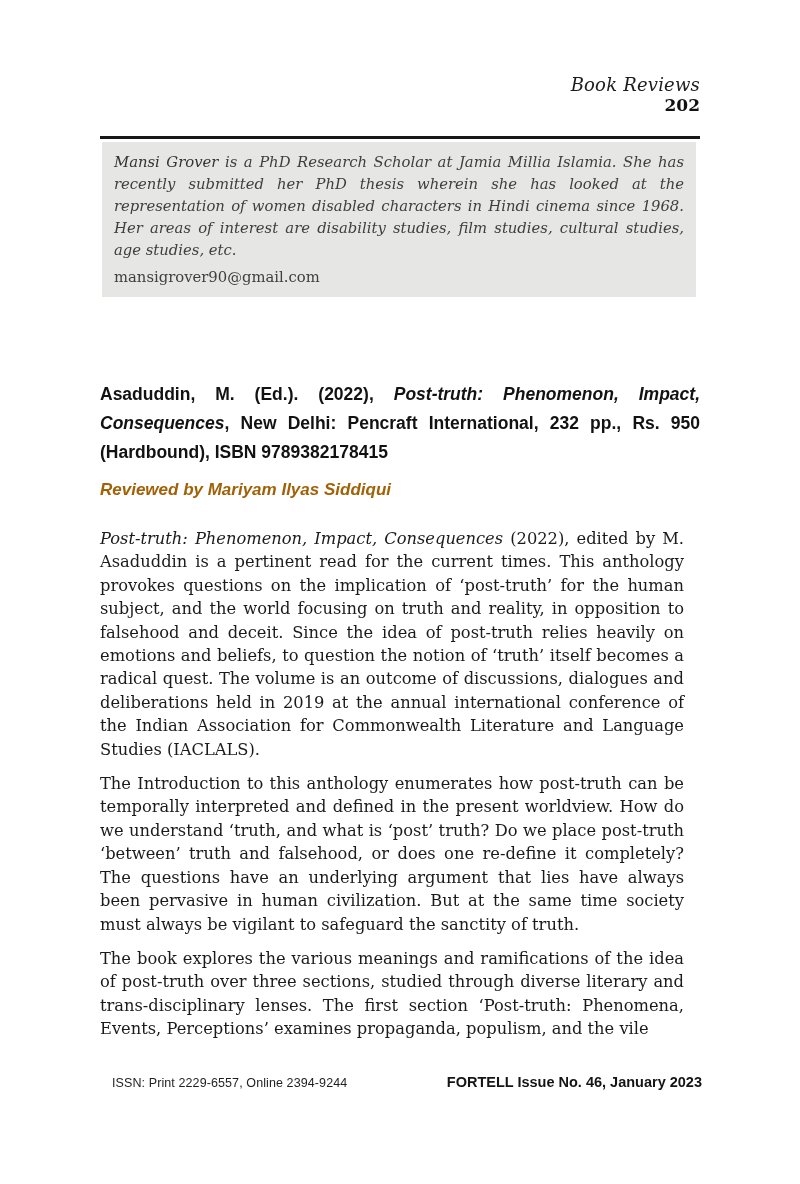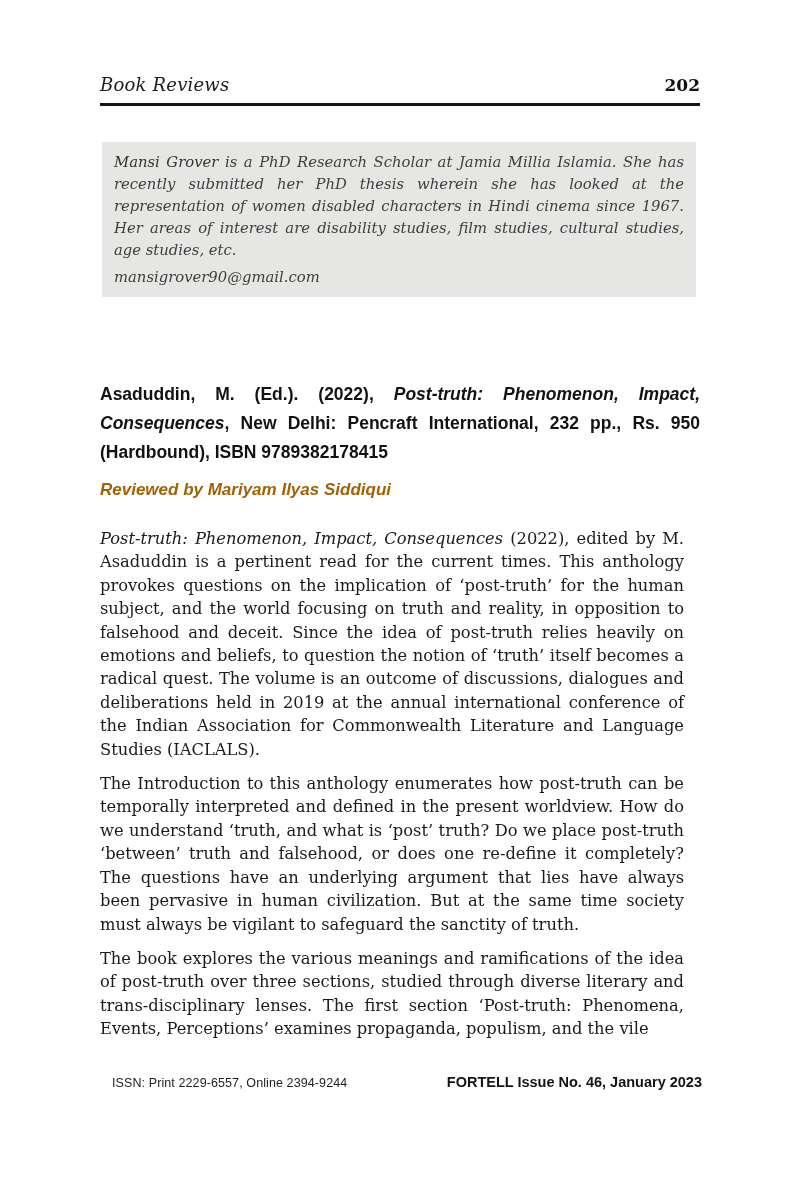--- a/index.html
+++ b/index.html
@@ -9,21 +9,22 @@
     background:#ffffff;
     overflow:hidden;
     color:#1b1b1b;
   }
 
   
   .header {
     position:absolute; left:100px; right:100px; top:74px;
     display:flex; justify-content:space-between; align-items:flex-end;
     border-bottom:3px solid #171717;
-    padding-bottom:8px;
+    padding-bottom:21px;
+    flex-direction:column;
   }
   .running-title {
     font-family:"DejaVu Serif", serif;
     font-style:italic;
     font-size:18px;
     color:#1d1d1d;
     letter-spacing:0.2px;
   }
   .page-number {
     font-family:"DejaVu Serif", serif;
@@ -45,21 +46,20 @@
     font-style:italic;
     font-size:14.8px;
     line-height:22px;
     color:#3e3e3e;
     text-align:justify;
   }
   .bio-name { font-weight:normal; color:#333333; }
   .bio-email {
     margin:7px 0 0 0;
     font-family:"DejaVu Serif", serif;
-    font-style:italic;
     font-size:14.8px;
     color:#3e3e3e;
   }
 
   
   .citation {
     position:absolute; left:100px; top:380px;
     width:600px;
     font-family:"Liberation Sans", sans-serif;
     font-weight:bold;
@@ -105,21 +105,21 @@
 <body>
 
 <div class="page">
 
   <div class="header">
     <span class="running-title">Book Reviews</span>
     <span class="page-number">202</span>
   </div>
 
   <div class="bio-box" style="background: rgb(230, 230, 228);">
-    <p class="bio-text"><span class="bio-name">Mansi Grover</span><span> is a PhD Research Scholar at Jamia Millia Islamia. She has recently submitted her PhD thesis wherein she has looked at the representation of women disabled characters in Hindi cinema since 1967. Her areas of interest are disability studies, film studies, cultural studies, age studies, etc.</span></p>
+    <p class="bio-text"><span class="bio-name">Mansi Grover</span><span> is a PhD Research Scholar at Jamia Millia Islamia. She has recently submitted her PhD thesis wherein she has looked at the representation of women disabled characters in Hindi cinema since 1968. Her areas of interest are disability studies, film studies, cultural studies, age studies, etc.</span></p>
     <p class="bio-email">mansigrover90@gmail.com</p>
   </div>
 
   <div class="citation"><span>Asaduddin, M. (Ed.). (2022), </span><span class="book-title">Post-truth: Phenomenon, Impact, Consequences</span><span>, New Delhi: Pencraft International, 232 pp., Rs. 950 (Hardbound), ISBN 9789382178415</span></div>
 
   <div class="reviewer">Reviewed by Mariyam Ilyas Siddiqui</div>
 
   <div class="review-body">
     <p><span class="lead-italic">Post-truth: Phenomenon, Impact, Consequences</span><span> (2022), edited by M. Asaduddin is a pertinent read for the current times. This anthology provokes questions on the implication of ‘post-truth’ for the human subject, and the world focusing on truth and reality, in opposition to falsehood and deceit. Since the idea of post-truth relies heavily on emotions and beliefs, to question the notion of ‘truth’ itself becomes a radical quest. The volume is an outcome of discussions, dialogues and deliberations held in 2019 at the annual international conference of the Indian Association for Commonwealth Literature and Language Studies (IACLALS).</span></p>
     <p><span>The Introduction to this anthology enumerates how post-truth can be temporally interpreted and defined in the present worldview. How do we understand ‘truth, and what is ‘post’ truth? Do we place post-truth ‘between’ truth and falsehood, or does one re-define it completely? The questions have an underlying argument that lies have always been pervasive in human civilization. But at the same time society must always be vigilant to safeguard the sanctity of truth.</span></p>

